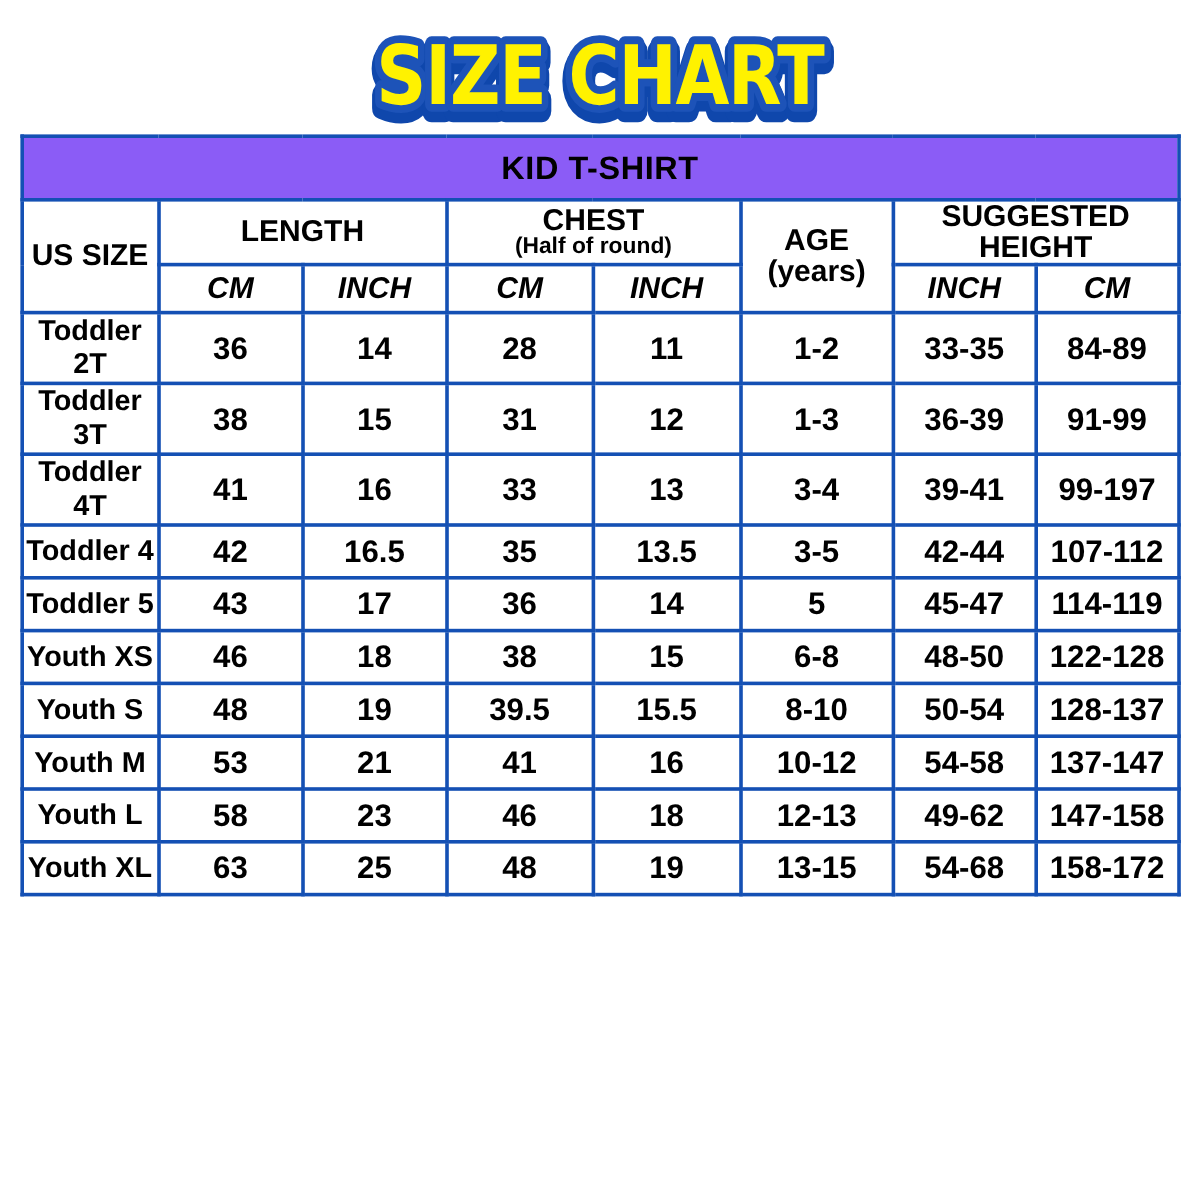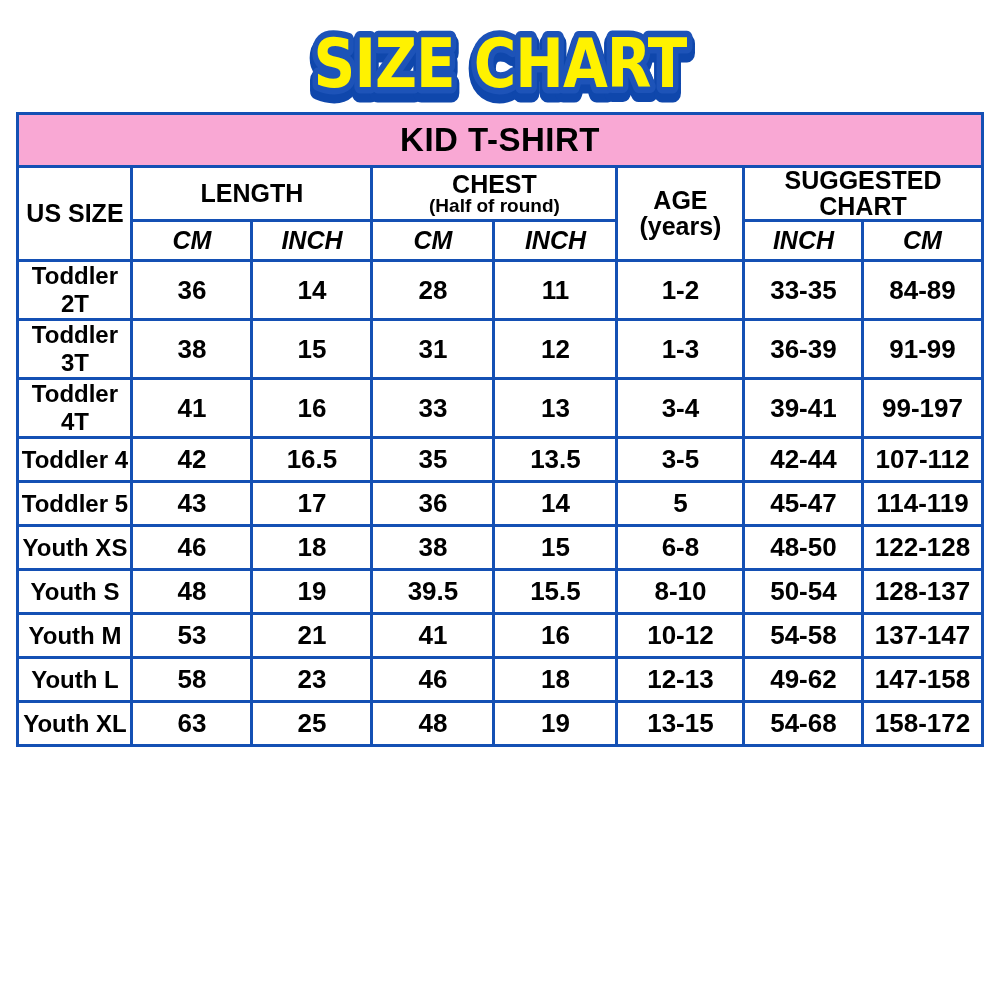--- a/index.html
+++ b/index.html
@@ -53,23 +53,23 @@
   table.size-table td {
     border: 3px solid #1450b4;
     text-align: center;
     vertical-align: middle;
     font-weight: bold;
     color: #000000;
     padding: 0;
     overflow: hidden;
   }
   td.banner {
-    background: #f9a8d4;
+    background: #8b5cf6;
     color: #fff100;
-    font-size: 33px;
+    font-size: 27px;
     height: 50px;
     letter-spacing: 0.5px;
   }
   tr.group-row td {
     font-size: 25px;
     height: 40px;
     line-height: 1.02;
   }
   tr.sub-row td {
     font-size: 25px;
@@ -132,21 +132,21 @@
         <td class="us-size-head" rowspan="2">US SIZE</td>
         <td colspan="2">LENGTH</td>
         <td colspan="2">
           <span>CHEST</span>
           <span class="cell-note">(Half of round)</span>
         </td>
         <td class="age-head" rowspan="2">
           <span class="age-line">AGE</span>
           <span class="age-line">(years)</span>
         </td>
-        <td colspan="2">SUGGESTED CHART</td>
+        <td colspan="2">SUGGESTED HEIGHT</td>
       </tr>
       <tr class="sub-row">
         <td>CM</td>
         <td>INCH</td>
         <td>CM</td>
         <td>INCH</td>
         <td>INCH</td>
         <td>CM</td>
       </tr>
     </thead>

